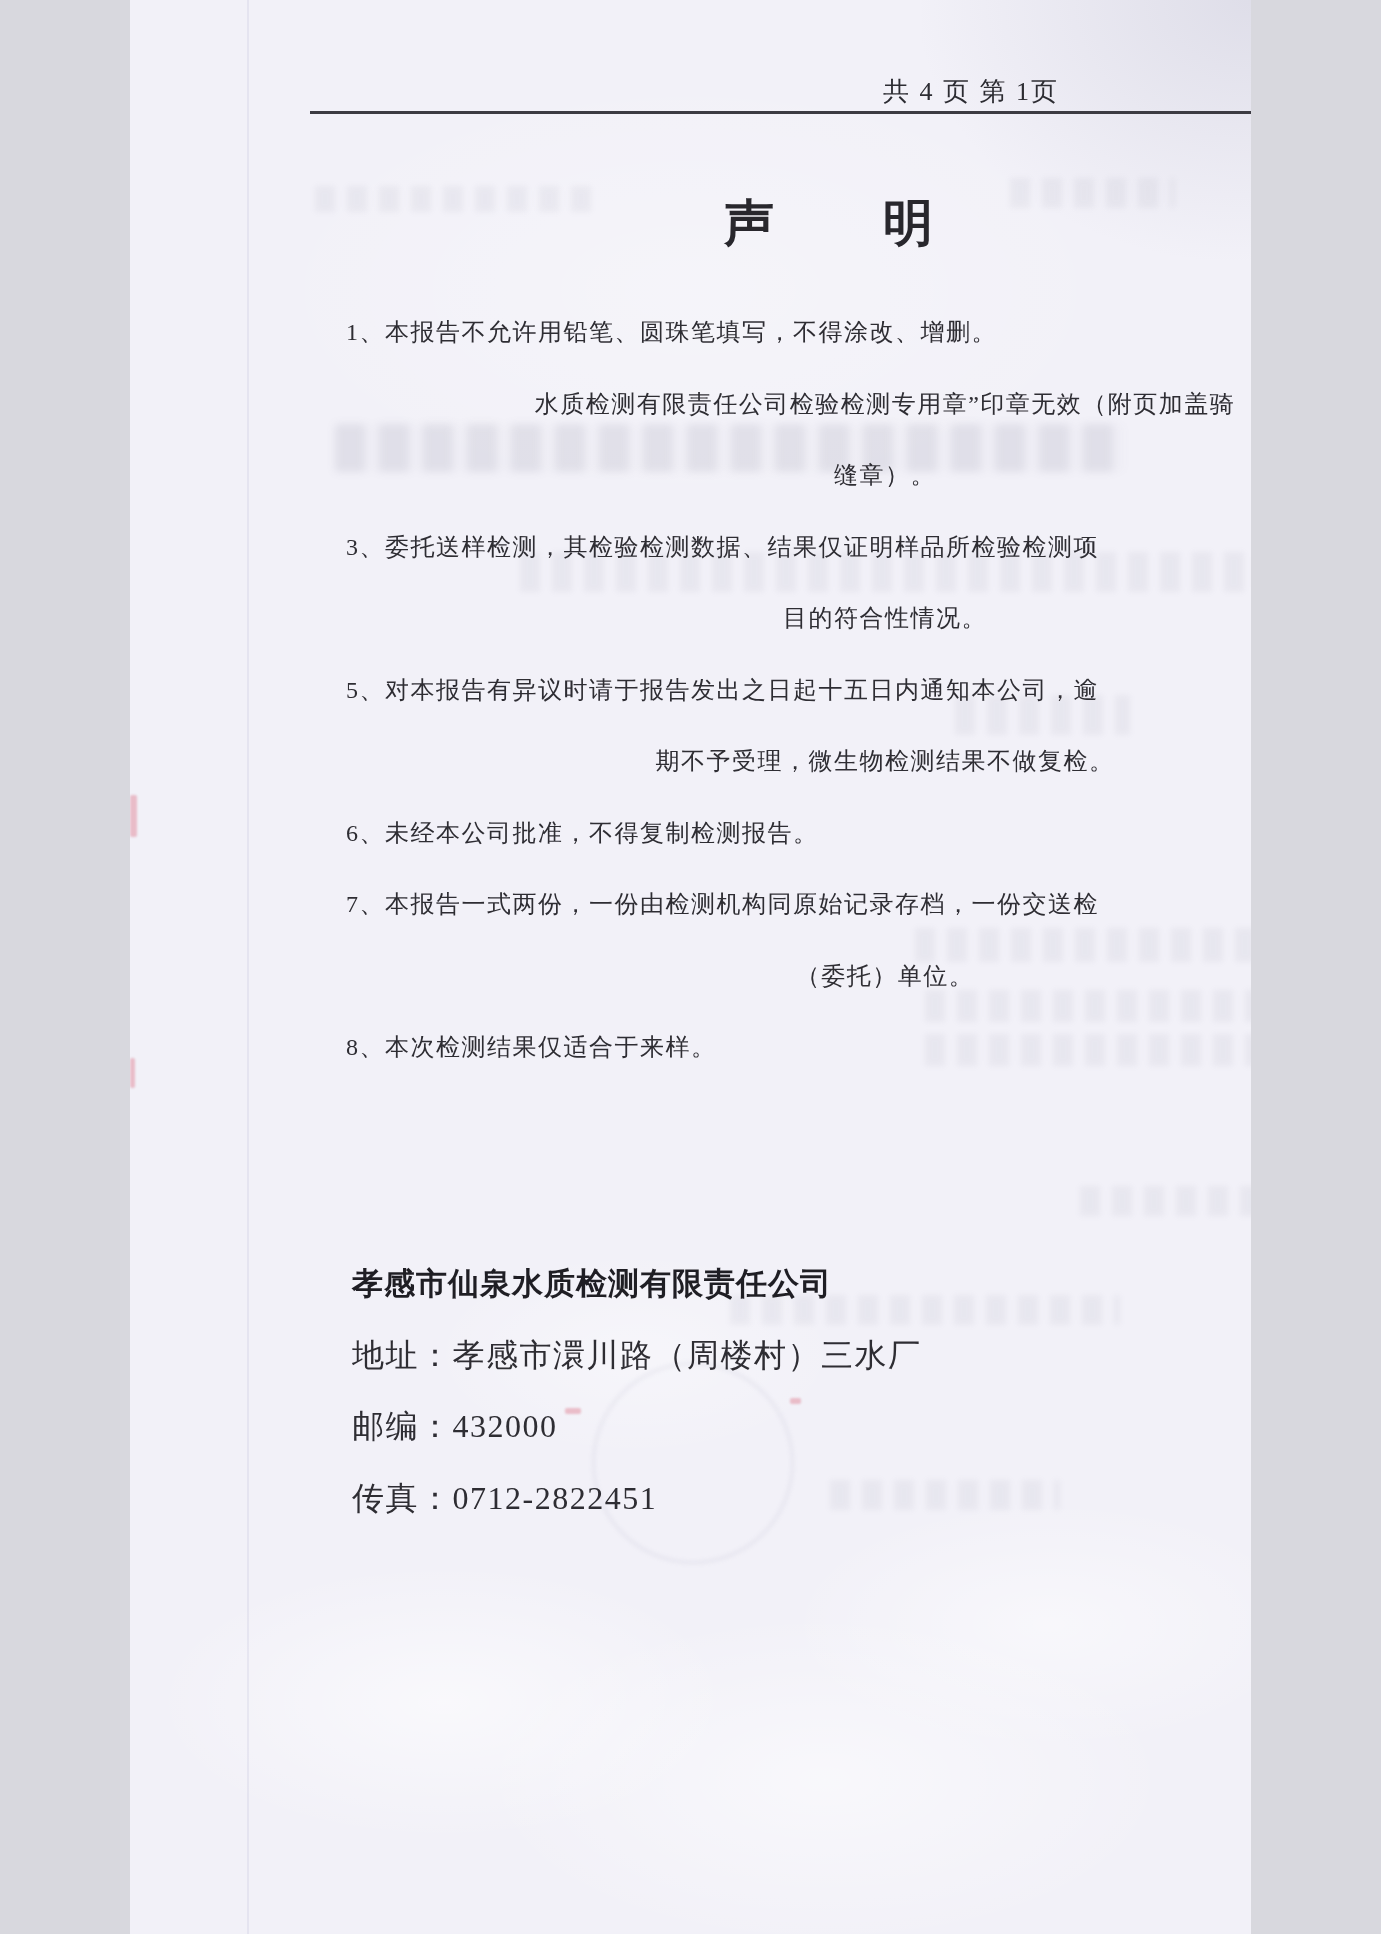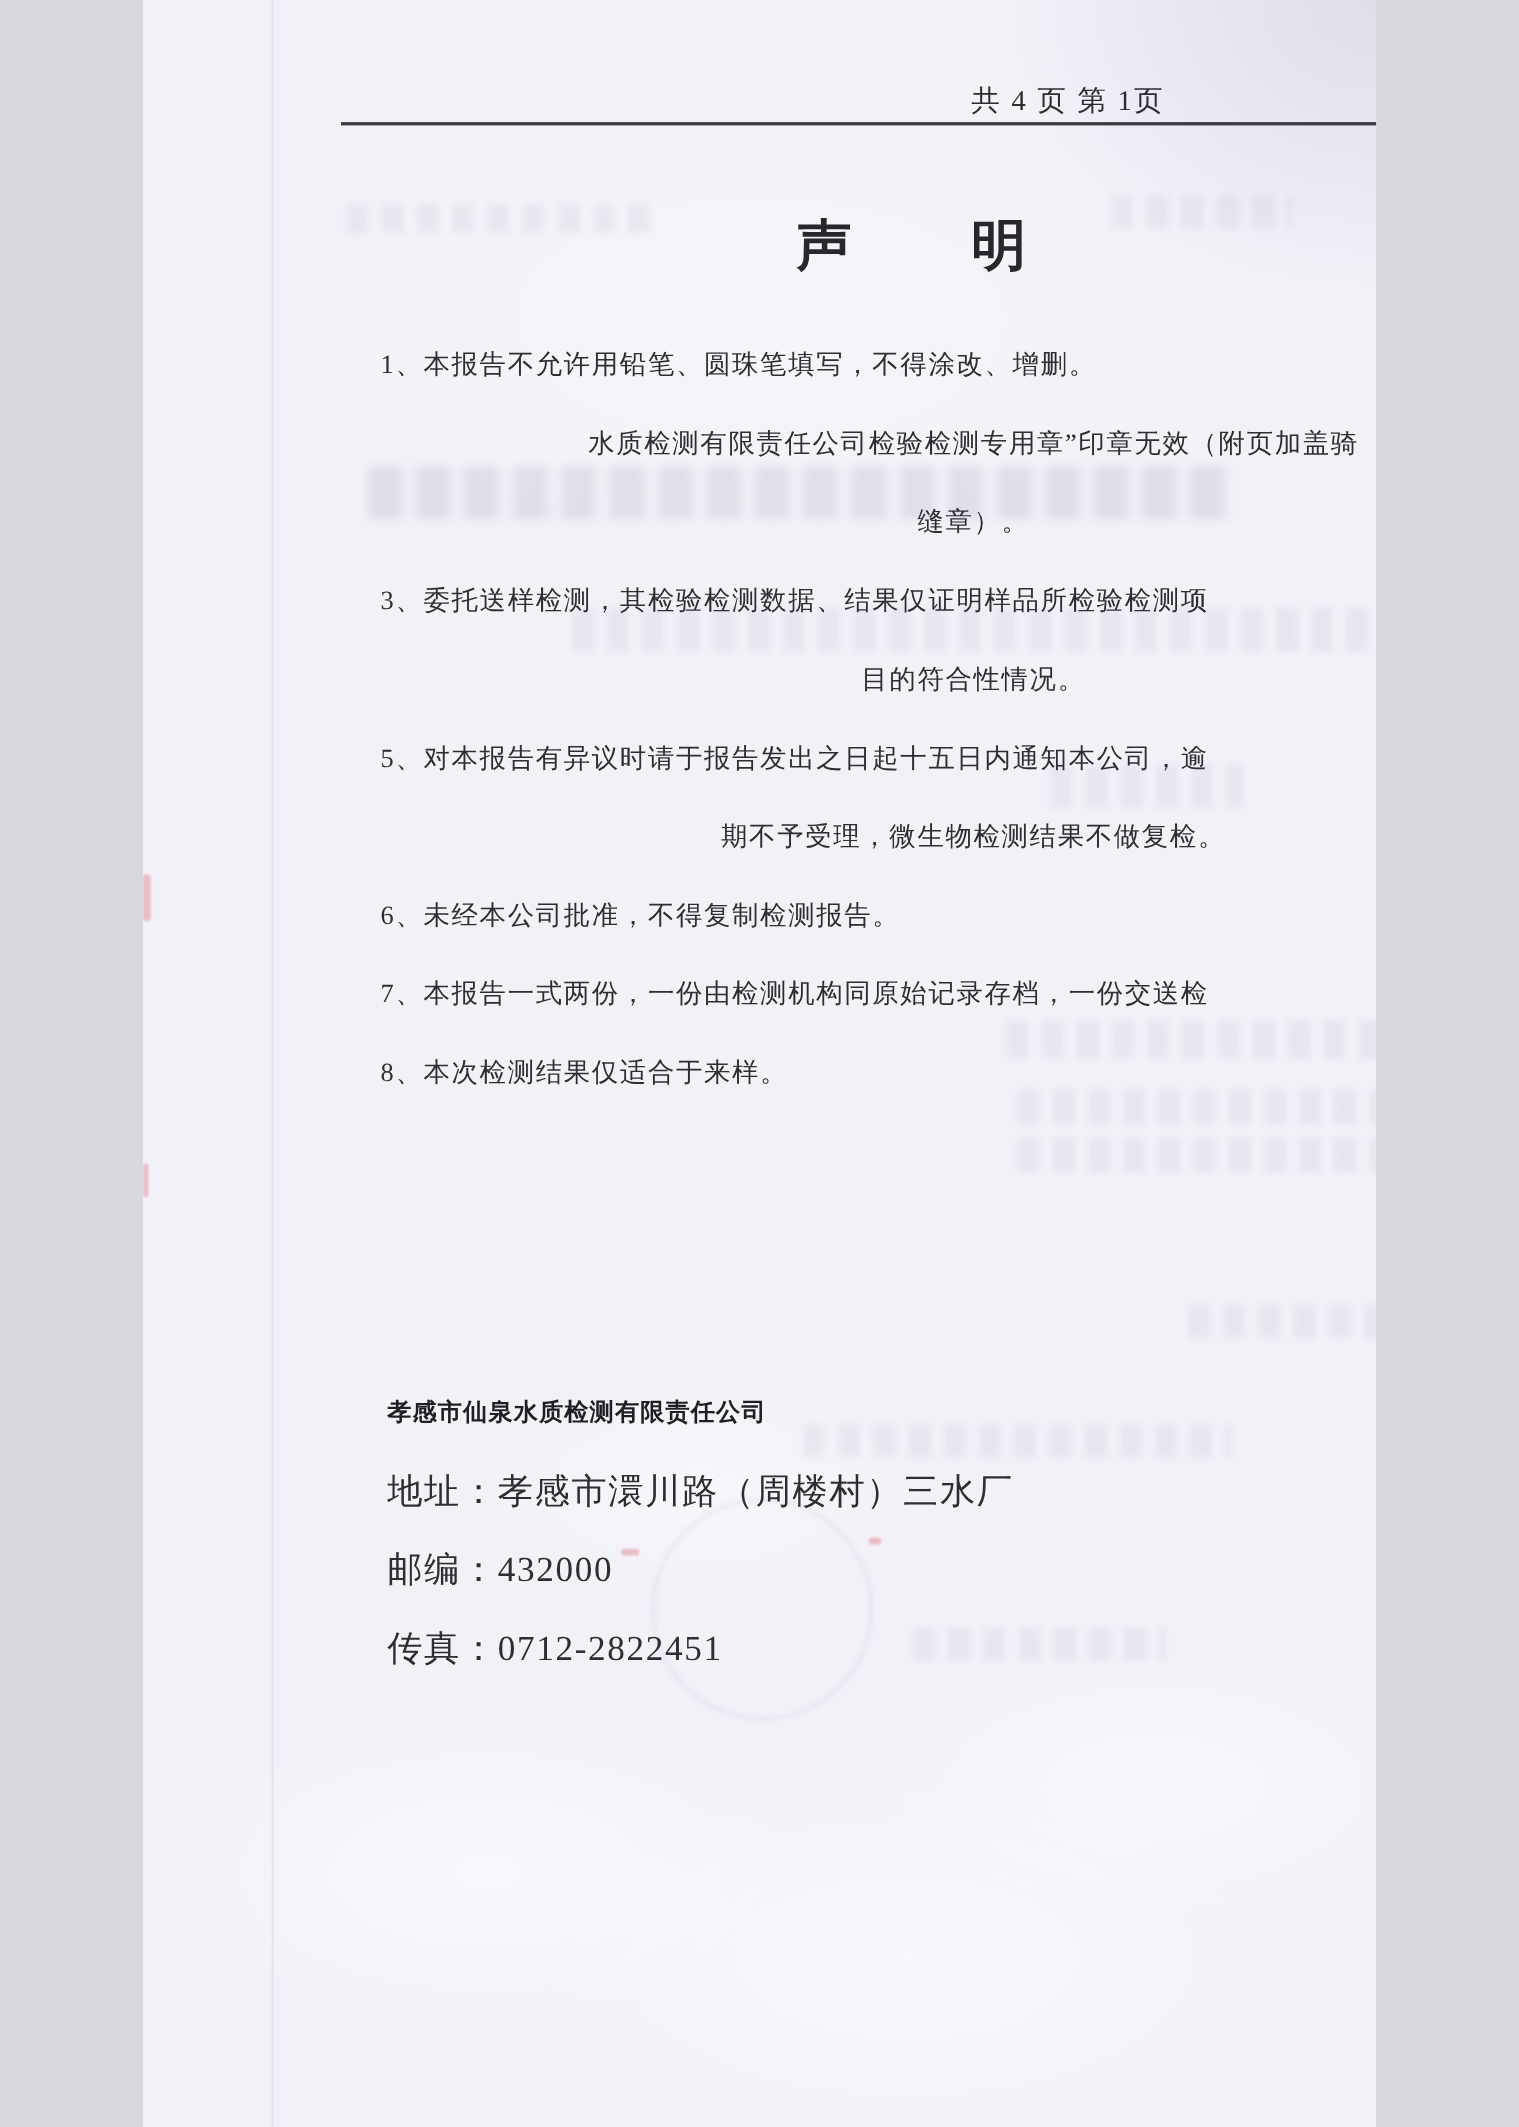--- a/index.html
+++ b/index.html
@@ -77,21 +77,21 @@
   .doc-line{height:71.5px;}
   .doc-line.cont{padding-left:48px;text-align:center;}
   
   .company-block{
     position:absolute;left:222px;top:1248px;width:1030px;
     font-size:32px;line-height:71.5px;letter-spacing:1.5px;
     white-space:nowrap;
   }
   .company-name{
     font-family:"Liberation Sans", sans-serif;
-    font-weight:bold;font-size:22px;color:#1f1e24;letter-spacing:1px;
+    font-weight:bold;font-size:31px;color:#1f1e24;letter-spacing:1px;
   }
 </style>
 </head>
 <body>
 
 <div class="page">
 
   <div class="corner-shade"></div>
   <div class="crease"></div>
   <div class="ghost-row" style="left:185px;top:186px;width:280px;height:26px;"></div>
@@ -119,20 +119,21 @@
   <div class="doc-list">
     <div class="doc-line"><span>1、</span><span>本报告不允许用铅笔、圆珠笔填写，不得涂改、增删。</span></div>
     <div class="doc-line cont"><span>水质检测有限责任公司检验检测专用章”印章无效（附页加盖骑</span></div>
     <div class="doc-line cont"><span>缝章）。</span></div>
     <div class="doc-line"><span>3、</span><span>委托送样检测，其检验检测数据、结果仅证明样品所检验检测项</span></div>
     <div class="doc-line cont"><span>目的符合性情况。</span></div>
     <div class="doc-line"><span>5、</span><span>对本报告有异议时请于报告发出之日起十五日内通知本公司，逾</span></div>
     <div class="doc-line cont"><span>期不予受理，微生物检测结果不做复检。</span></div>
     <div class="doc-line"><span>6、</span><span>未经本公司批准，不得复制检测报告。</span></div>
     <div class="doc-line"><span>7、</span><span>本报告一式两份，一份由检测机构同原始记录存档，一份交送检</span></div>
+    <div class="doc-line cont"><span>（委托）单位。</span></div>
     <div class="doc-line"><span>8、</span><span>本次检测结果仅适合于来样。</span></div>
   </div>
 
   <div class="company-block">
     <div class="doc-line company-name">孝感市仙泉水质检测有限责任公司</div>
     <div class="doc-line">地址：孝感市澴川路（周楼村）三水厂</div>
     <div class="doc-line">邮编：432000</div>
     <div class="doc-line">传真：0712-2822451</div>
   </div>
 

